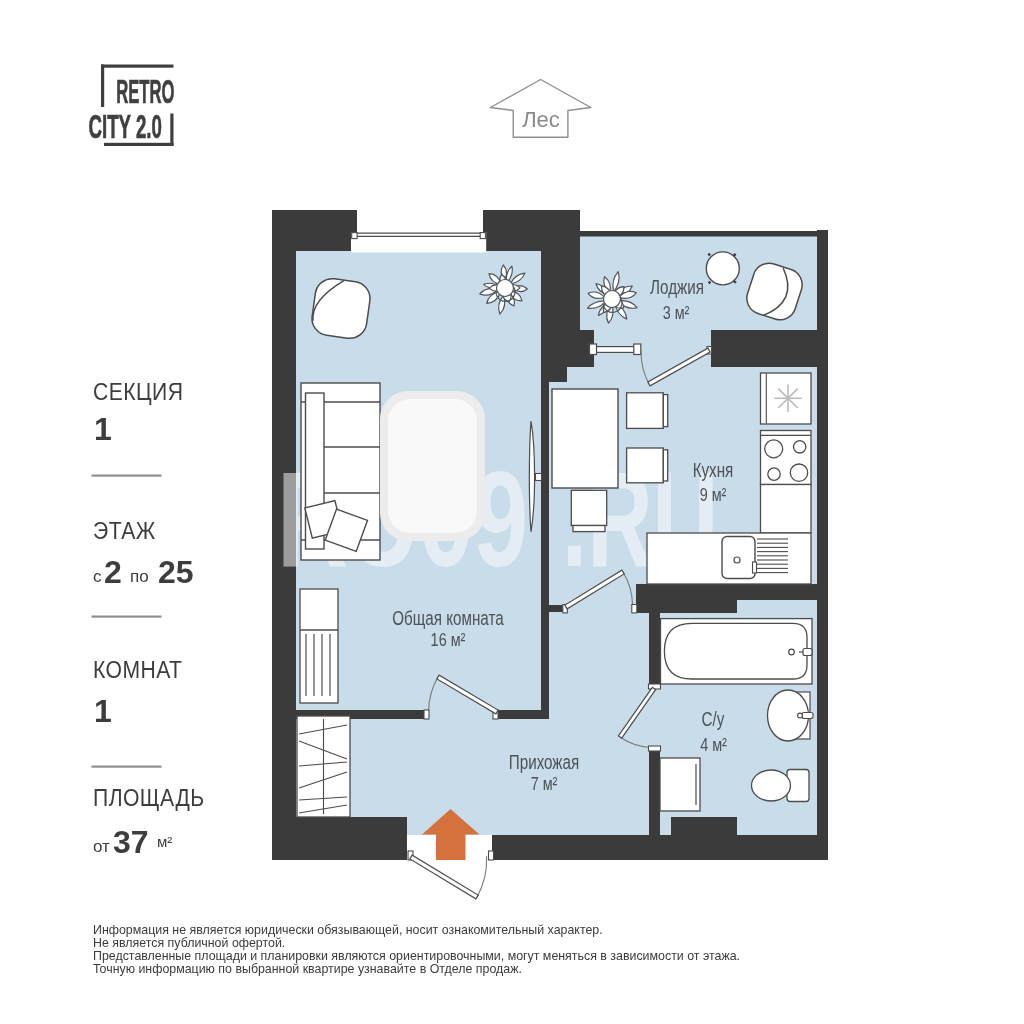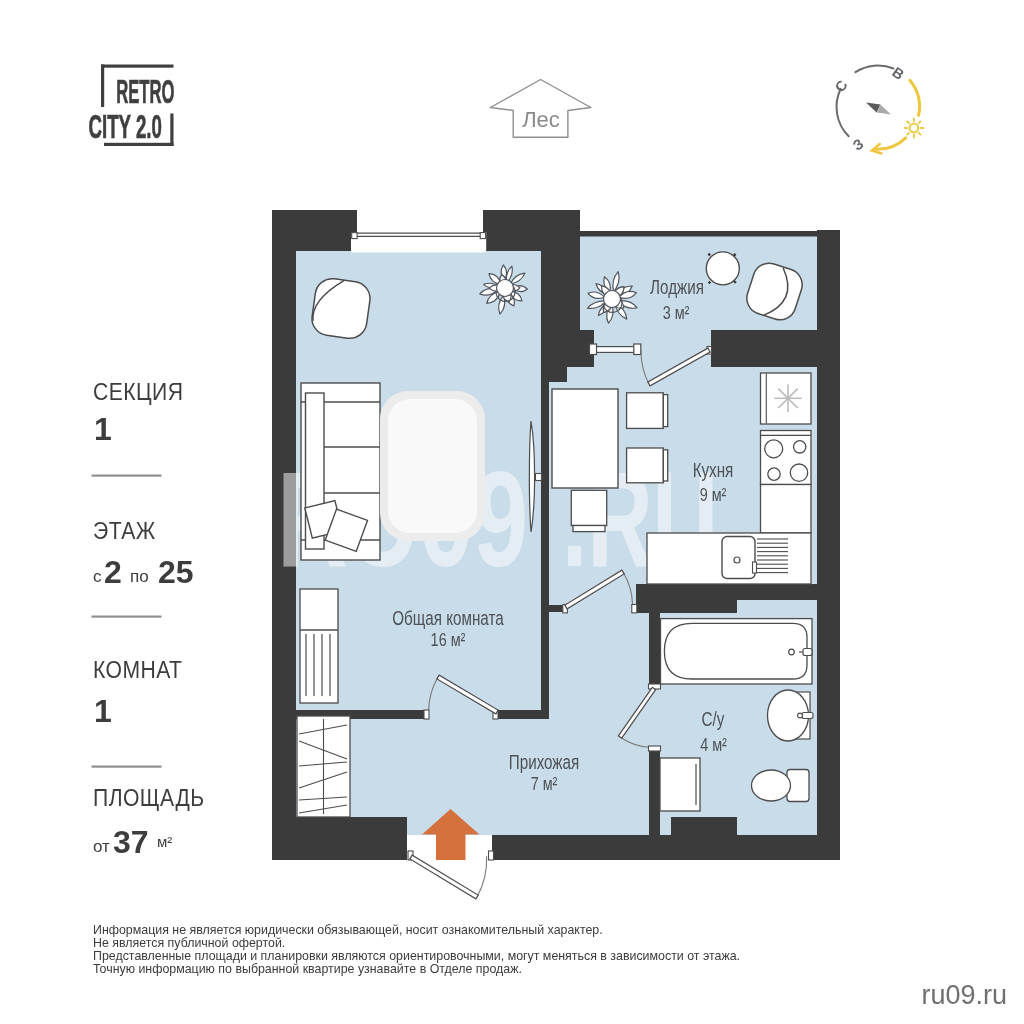--- a/index.html
+++ b/index.html
@@ -1,16 +1,16 @@
 <!DOCTYPE html>
 <html><head>
 <meta charset="utf-8">
 <style>
   html,body{margin:0;padding:0;background:#ffffff;}
-  .page{position:relative;width:1024px;height:1024px;background:#fff;overflow:hidden;
+  .page{position:relative;width:828px;height:1024px;background:#fff;overflow:hidden;
         font-family:"Liberation Sans", sans-serif;}
   svg text{font-family:"Liberation Sans", sans-serif;}
 </style>
 </head>
 <body>
 <div class="page">
 <svg width="1024" height="1024" viewBox="0 0 1024 1024">
 
 <g fill="#3f3f3f">
   <rect x="101" y="64.5" width="72.5" height="3.2"></rect>

